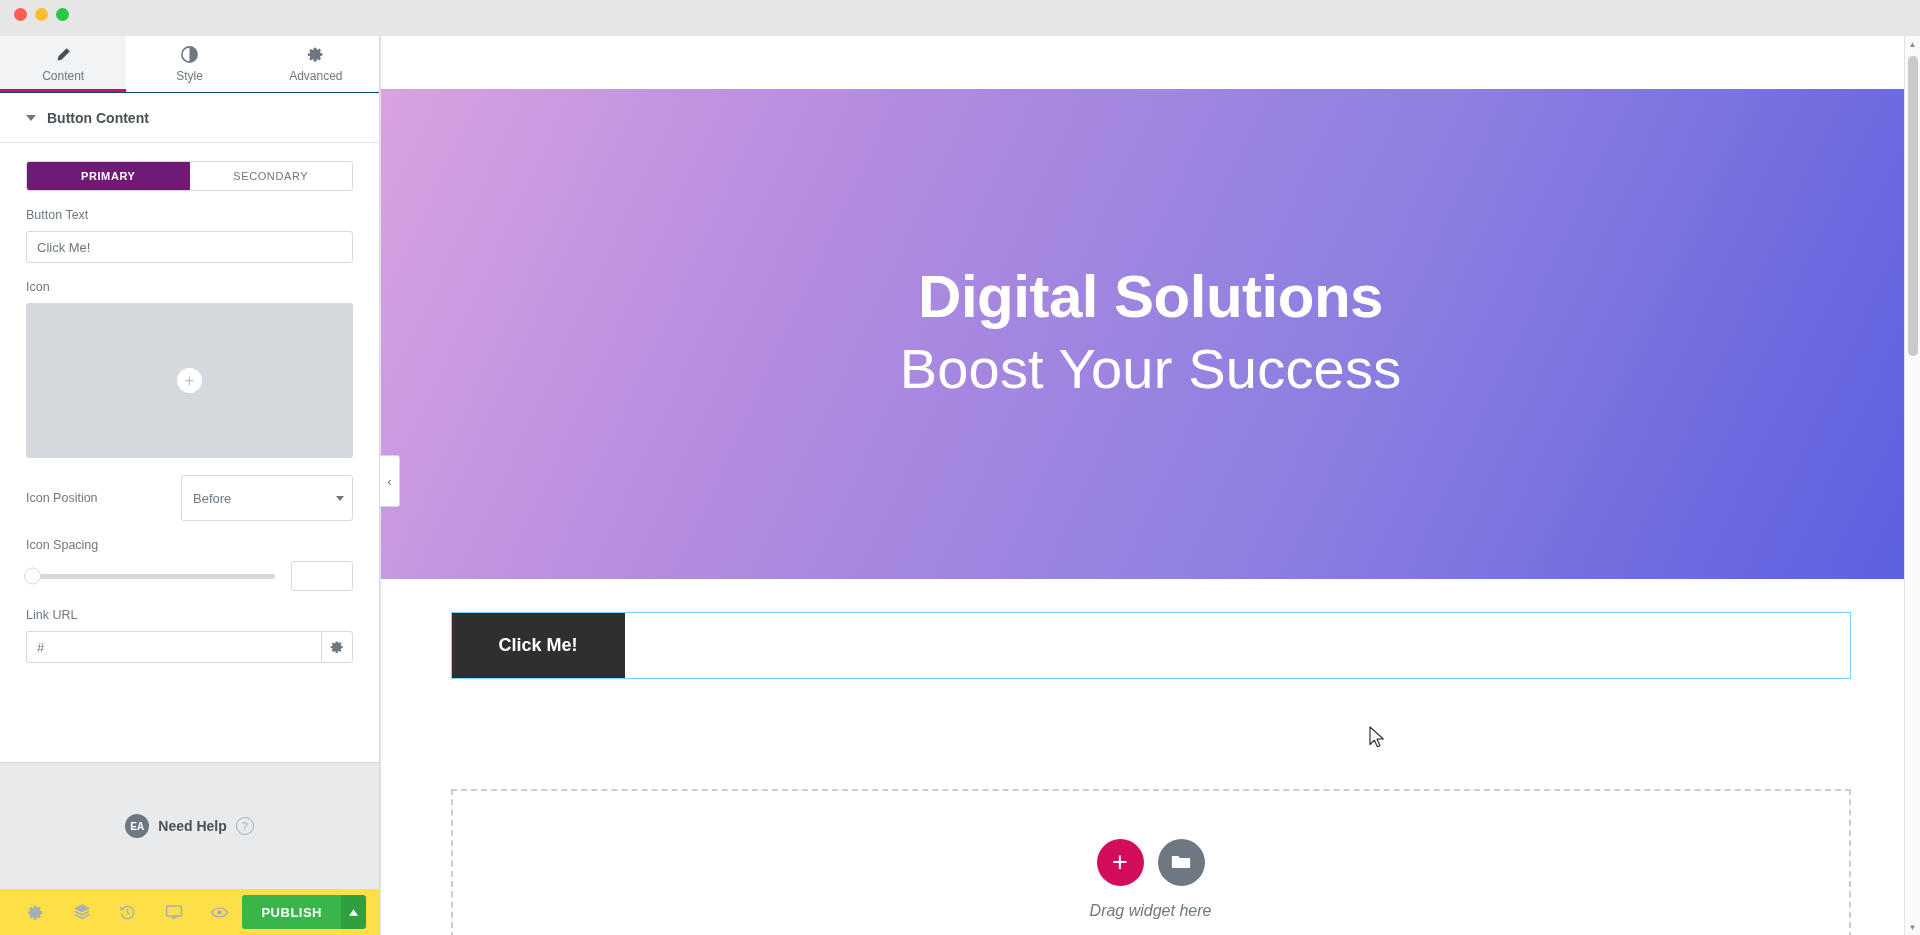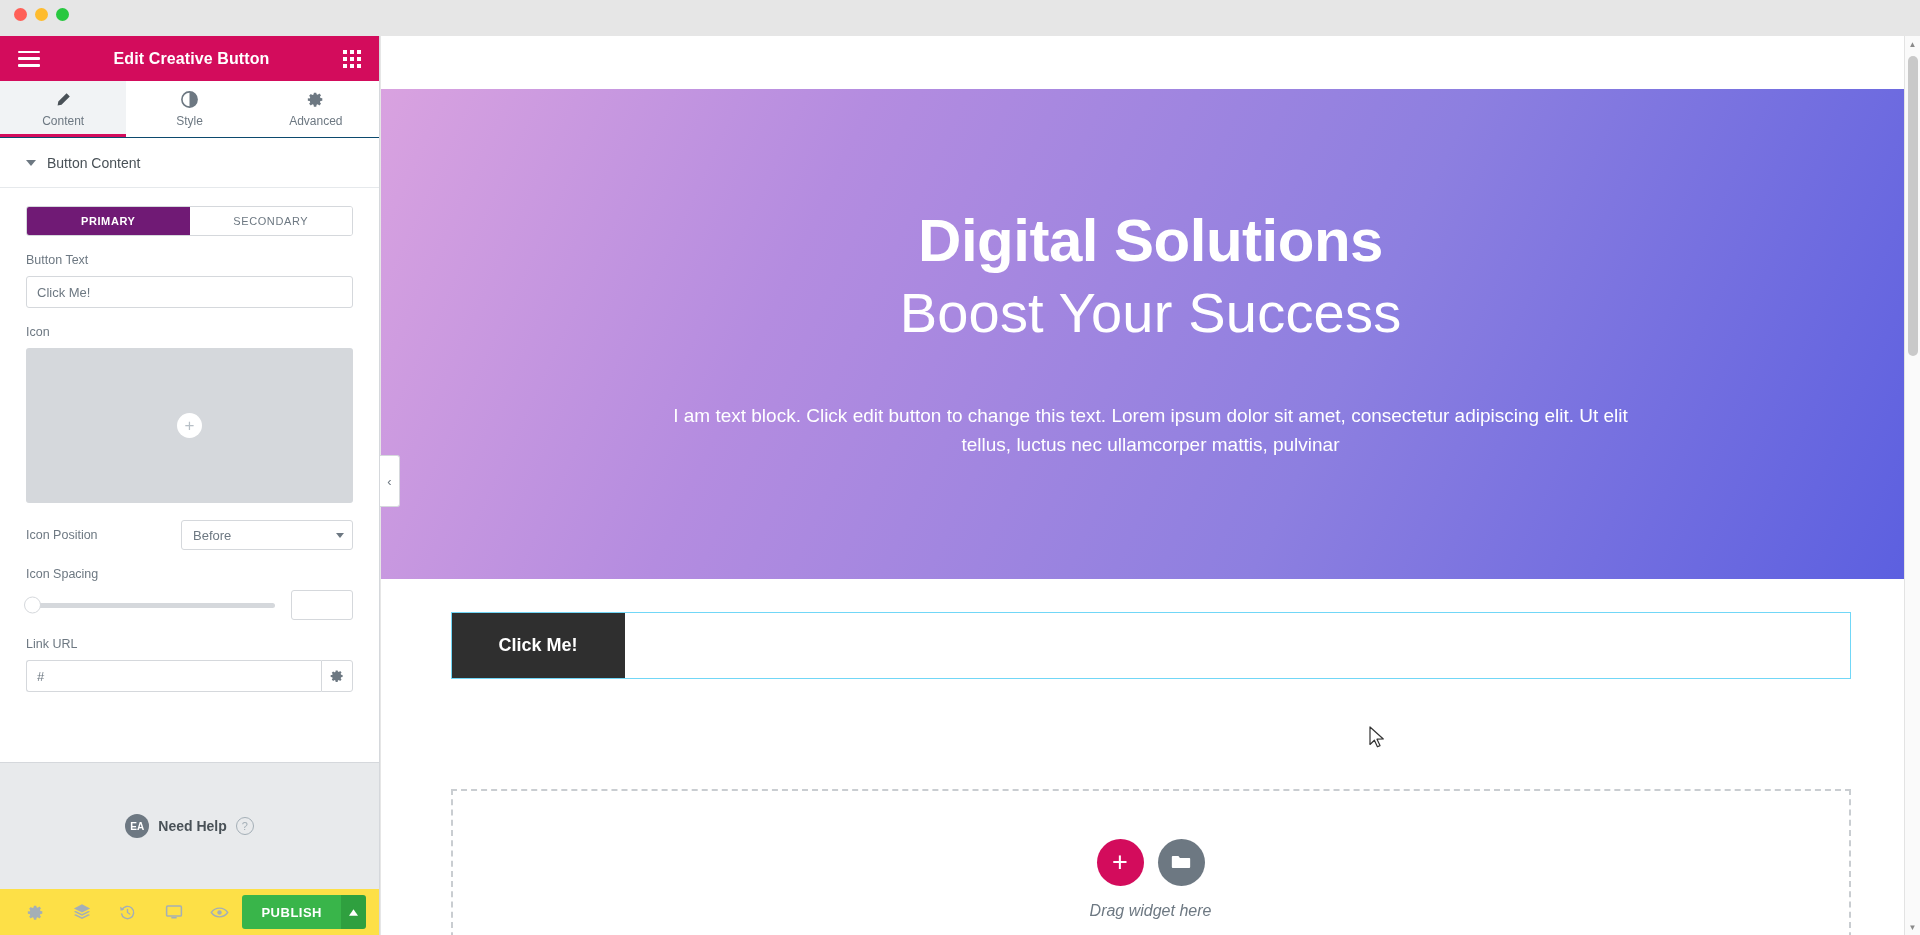--- a/index.html
+++ b/index.html
@@ -51,21 +51,21 @@
   .panel-body { flex: 1; overflow: hidden; background: #fff; }
 
   .section-head {
     height: 50px; display: flex; align-items: center; gap: 11px;
     padding: 0 26px; border-bottom: 1px solid #e6e9ec; cursor: pointer;
   }
   .section-head .caret {
     width: 0; height: 0; border-left: 5px solid transparent; border-right: 5px solid transparent;
     border-top: 6px solid #6d7882;
   }
-  .section-title { font-size: 14px; font-weight: normal; color: #495157; }
+  .section-title { font-size: 14px; font-weight: bold; color: #495157; }
 
   .controls { padding: 18px 26px 0 26px; }
   .ctl { margin-bottom: 17px; }
   .ctl-label { font-size: 12.5px; color: #6d7882; margin-bottom: 9px; display: block; }
 
   .seg { display: flex; border: 1px solid #d5d8dc; border-radius: 3px; overflow: hidden; height: 30px; }
   .seg div { flex: 1; display: flex; align-items: center; justify-content: center;
              font-size: 11px; letter-spacing: .6px; color: #6d7882; cursor: pointer; background: #fff; }
   .seg div.on { background: #701a75; color: #fff; font-weight: bold; }
 
@@ -78,21 +78,21 @@
     width: 100%; height: 155px; background: #d5d8dc; border-radius: 3px;
     display: flex; align-items: center; justify-content: center; cursor: pointer;
   }
   .plus-circle {
     width: 25px; height: 25px; border-radius: 50%; background: #fff;
     display: flex; align-items: center; justify-content: center;
     color: #b7bfc6; font-size: 17px; line-height: 1;
   }
   .row { display: flex; align-items: center; justify-content: space-between; }
   .selectbox {
-    width: 172px; height: 30px; border: 1px solid #d5d8dc; border-radius: 3px;
+    width: 172px; height: 46px; border: 1px solid #d5d8dc; border-radius: 3px;
     display: flex; align-items: center; justify-content: space-between;
     padding: 0 8px 0 11px; font-size: 13px; color: #6d7882; cursor: pointer; background: #fff;
   }
   .chev { width: 0; height: 0; border-left: 4.5px solid transparent;
           border-right: 4.5px solid transparent; border-top: 5.5px solid #6d7882; }
   .sliderrow { display: flex; align-items: center; gap: 16px; }
   .slider { position: relative; flex: 1; height: 5px; background: #d5d8dc; border-radius: 3px; }
   .slider .knob {
     position: absolute; left: -2px; top: 50%; transform: translateY(-50%);
     width: 17px; height: 17px; border-radius: 50%; background: #fff;
@@ -210,39 +210,20 @@
   <div class="titlebar">
     <div class="dots">
       <span class="dot red"></span>
       <span class="dot yellow"></span>
       <span class="dot green"></span>
     </div>
   </div>
 
   <div class="panel">
 
-    <div class="panel-header">
-      <div class="hamburger">
-        <i></i>
-          <i></i>
-          <i></i>
-      </div>
-      <div class="panel-title">Edit Creative Button</div>
-      <div class="grid-icon">
-        <i></i>
-          <i></i>
-          <i></i>
-          <i></i>
-          <i></i>
-          <i></i>
-          <i></i>
-          <i></i>
-          <i></i>
-      </div>
-    </div>
 
     <div class="tabs">
       <div class="tab active">
         <span class="ico">
           <svg width="16" height="16" viewBox="0 0 16 16">
               <path d="M11.6 1.2l3.2 3.2-8.3 8.3-3.9.7.7-3.9 8.3-8.3z" fill="#495157"></path>
             </svg>
         </span>
         <span>Content</span>
       </div>
@@ -378,21 +359,20 @@
     </div>
   </div>
 
   <div class="collapse-handle">‹</div>
 
   <div class="canvas">
 
     <div class="hero">
       <h1>Digital Solutions</h1>
       <h2>Boost Your Success</h2>
-      <p>I am text block. Click edit button to change this text. Lorem ipsum dolor sit amet, consectetur adipiscing elit. Ut elit tellus, luctus nec ullamcorper mattis, pulvinar</p>
     </div>
 
     <div class="btn-section">
       <div class="btn-wrap">
         <div class="click-btn">Click Me!</div>
       </div>
     </div>
 
     <div class="dropzone">
       <div class="dz-buttons">

